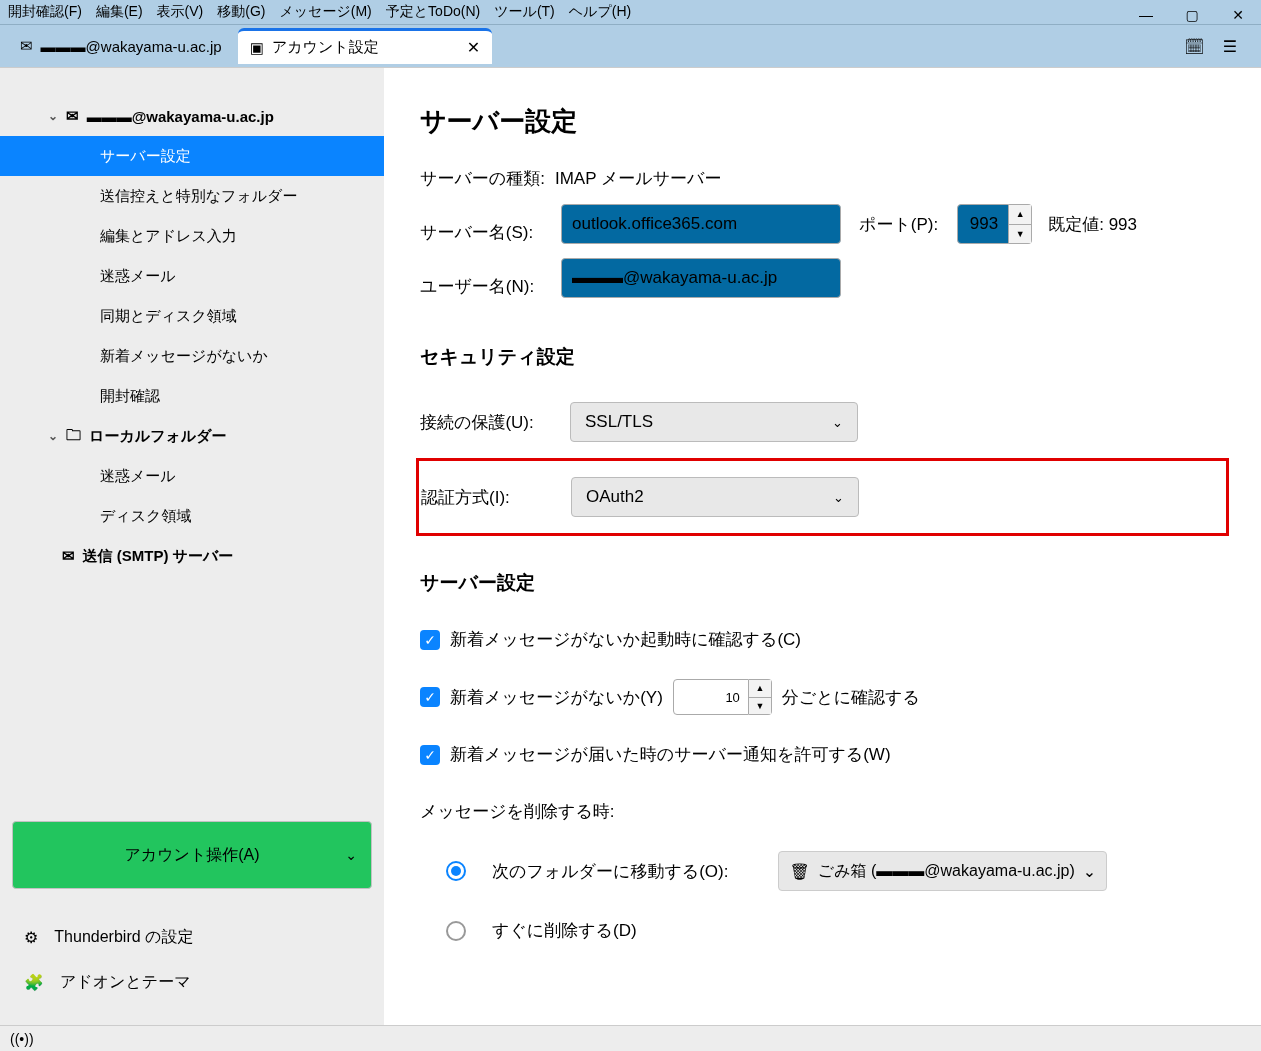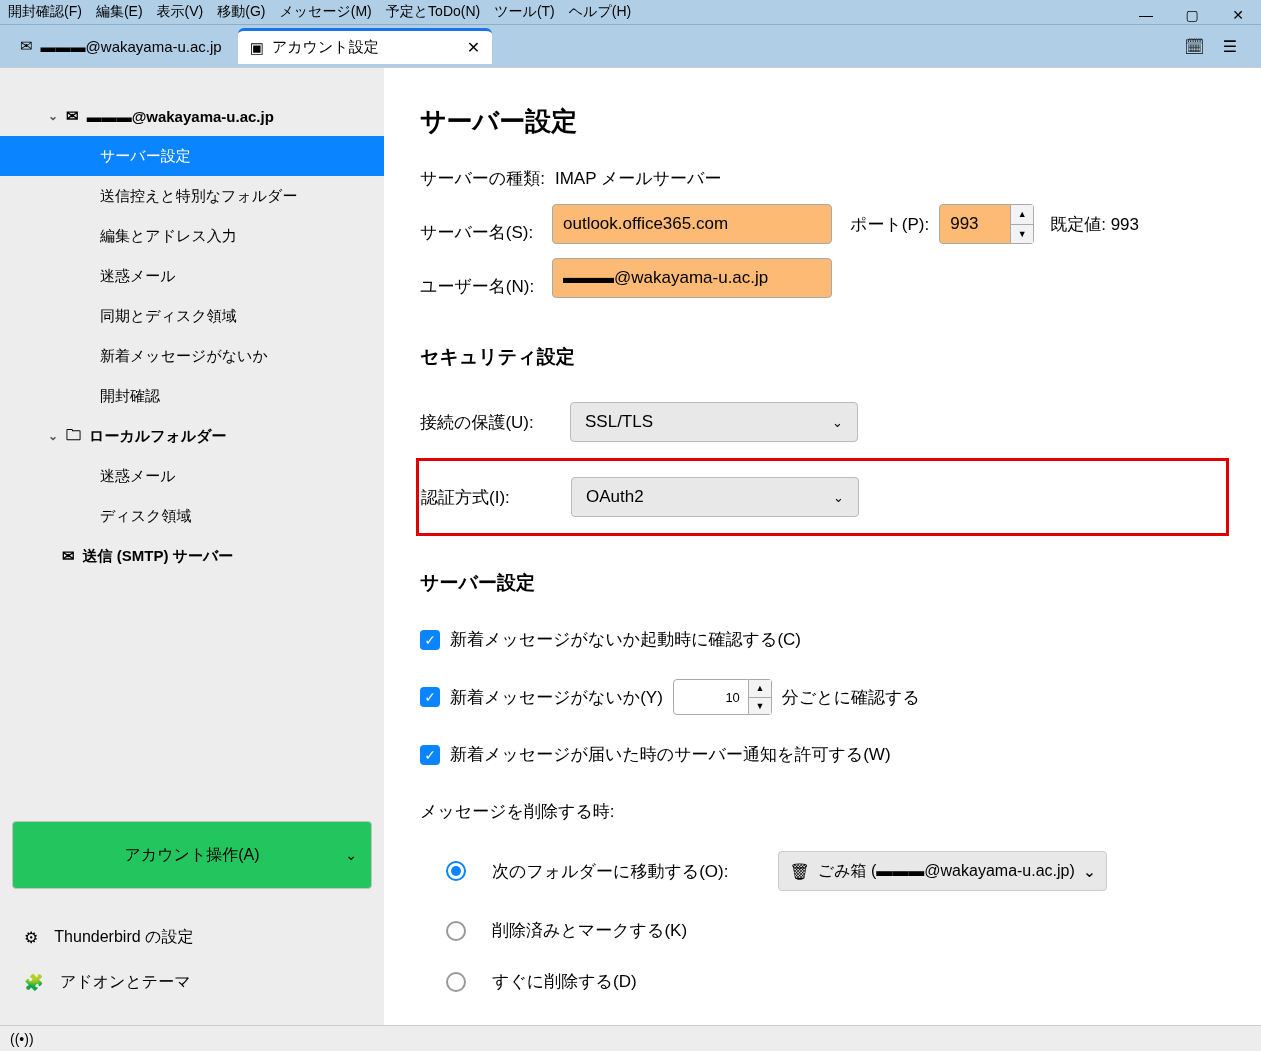--- a/index.html
+++ b/index.html
@@ -28,21 +28,21 @@
     .account-actions .dd { position: absolute; right: 14px; font-size: 14px; }
     
     .bottom-links { padding: 0 24px 20px 24px; }
     .bl { display: flex; align-items: center; gap: 16px; font-size: 16px; padding: 12px 0; }
     
     .mainpane { flex: 1; padding: 36px 36px 0 36px; display: flex; flex-direction: column; position: relative; overflow: auto; }
     .h1 { font-size: 26px; font-weight: 600; margin-bottom: 28px; }
     
     .kv-row { display: flex; align-items: center; margin-bottom: 14px; gap: 10px; font-size: 17px; }
     .lbl { width: 122px; margin-top: 16px; }
-    .tinput { height: 40px; border: 1px solid #aaa; border-radius: 4px; padding: 0 10px; font-size: 17px; background: #fdba74; }
+    .tinput { height: 40px; border: 1px solid #aaa; border-radius: 4px; padding: 0 10px; font-size: 17px; background: #0369a1; margin-left: 9px; }
     .spinner { display: flex; flex-direction: column; border: 1px solid #aaa; border-left: none; border-radius: 0 4px 4px 0; height: 40px; }
     .spinner div { width: 22px; flex: 1; display: flex; align-items: center; justify-content: center; font-size: 9px; background: #f3f3f3; }
     .spinner div:first-child { border-bottom: 1px solid #aaa; }
     
     .sec-head { font-size: 19px; font-weight: 600; margin: 32px 0 18px 0; }
     
     .sel-row { display: flex; align-items: center; margin: 4px 0; padding: 10px 0; gap: 10px; font-size: 17px; }
     .sel-lbl { width: 140px; }
     .dd-select { flex: 0 0 288px; height: 40px; border: 1px solid #bbb; border-radius: 4px; background: #e8e8e8; display: flex; align-items: center; justify-content: space-between; padding: 0 14px; font-size: 17px; }
     .dd-select .arr { font-size: 13px; }
@@ -172,21 +172,21 @@
     <div class="kv-row">
       <span>サーバーの種類:</span>
       <span>IMAP メールサーバー</span>
     </div>
 
     <div class="kv-row">
       <span class="lbl">サーバー名(S):</span>
       <input class="tinput" style="width: 280px;" value="outlook.office365.com">
       <span style="margin-left:8px;">ポート(P):</span>
       <div style="display:flex;">
-        <input class="tinput" style="width: 72px; text-align: left; border-radius: 4px 0px 0px 4px;" value="993">
+        <input class="tinput" style="width: 52px; text-align: right; border-radius: 4px 0px 0px 4px;" value="993">
         <div class="spinner">
             <div>▲</div>
             <div>▼</div>
           </div>
       </div>
       <span style="margin-left:6px;">既定値: 993</span>
     </div>
 
     <div class="kv-row">
       <span class="lbl">ユーザー名(N):</span>
@@ -244,24 +244,20 @@
       <div class="rad on"></div>
       <span>次のフォルダーに移動する(O):</span>
       <div class="trash-picker">
         <span>🗑</span>
         <span>ごみ箱 (▬▬▬@wakayama-u.ac.jp)</span>
         <span>⌄</span>
       </div>
     </div>
     <div class="radio-row">
       <div class="rad"></div>
-      <span>削除済みとマークする(K)</span>
-    </div>
-    <div class="radio-row">
-      <div class="rad"></div>
       <span>すぐに削除する(D)</span>
     </div>
 
   </div>
 </div>
 
 <div class="statusbar">
   <span>((•))</span>
 </div>
 

